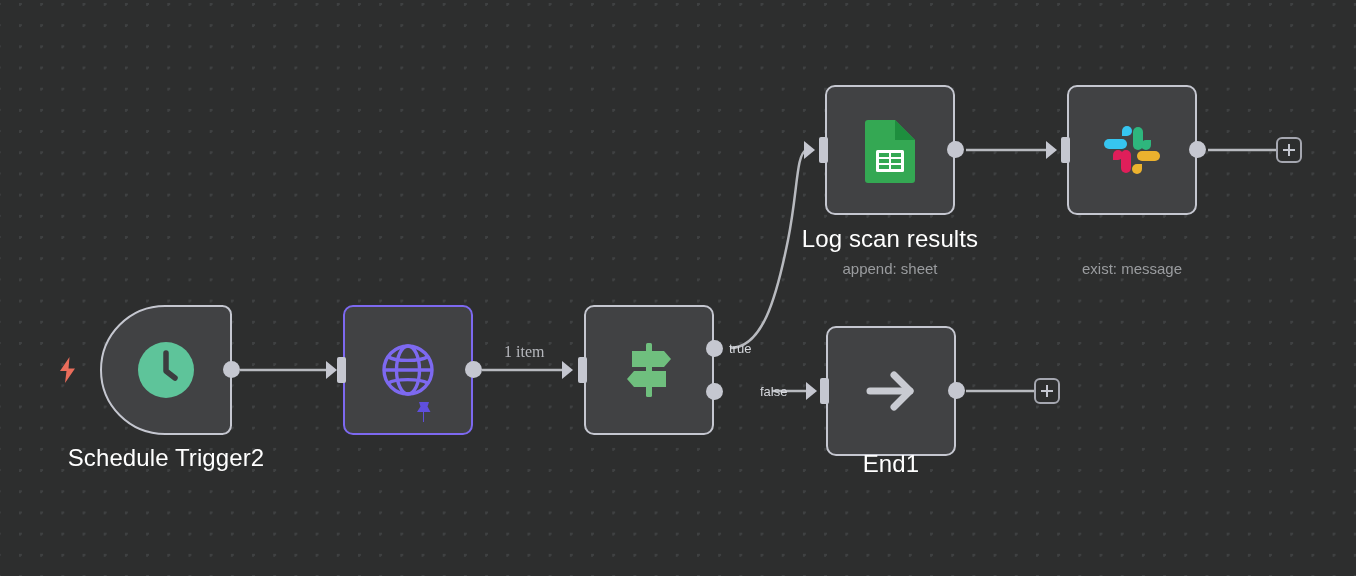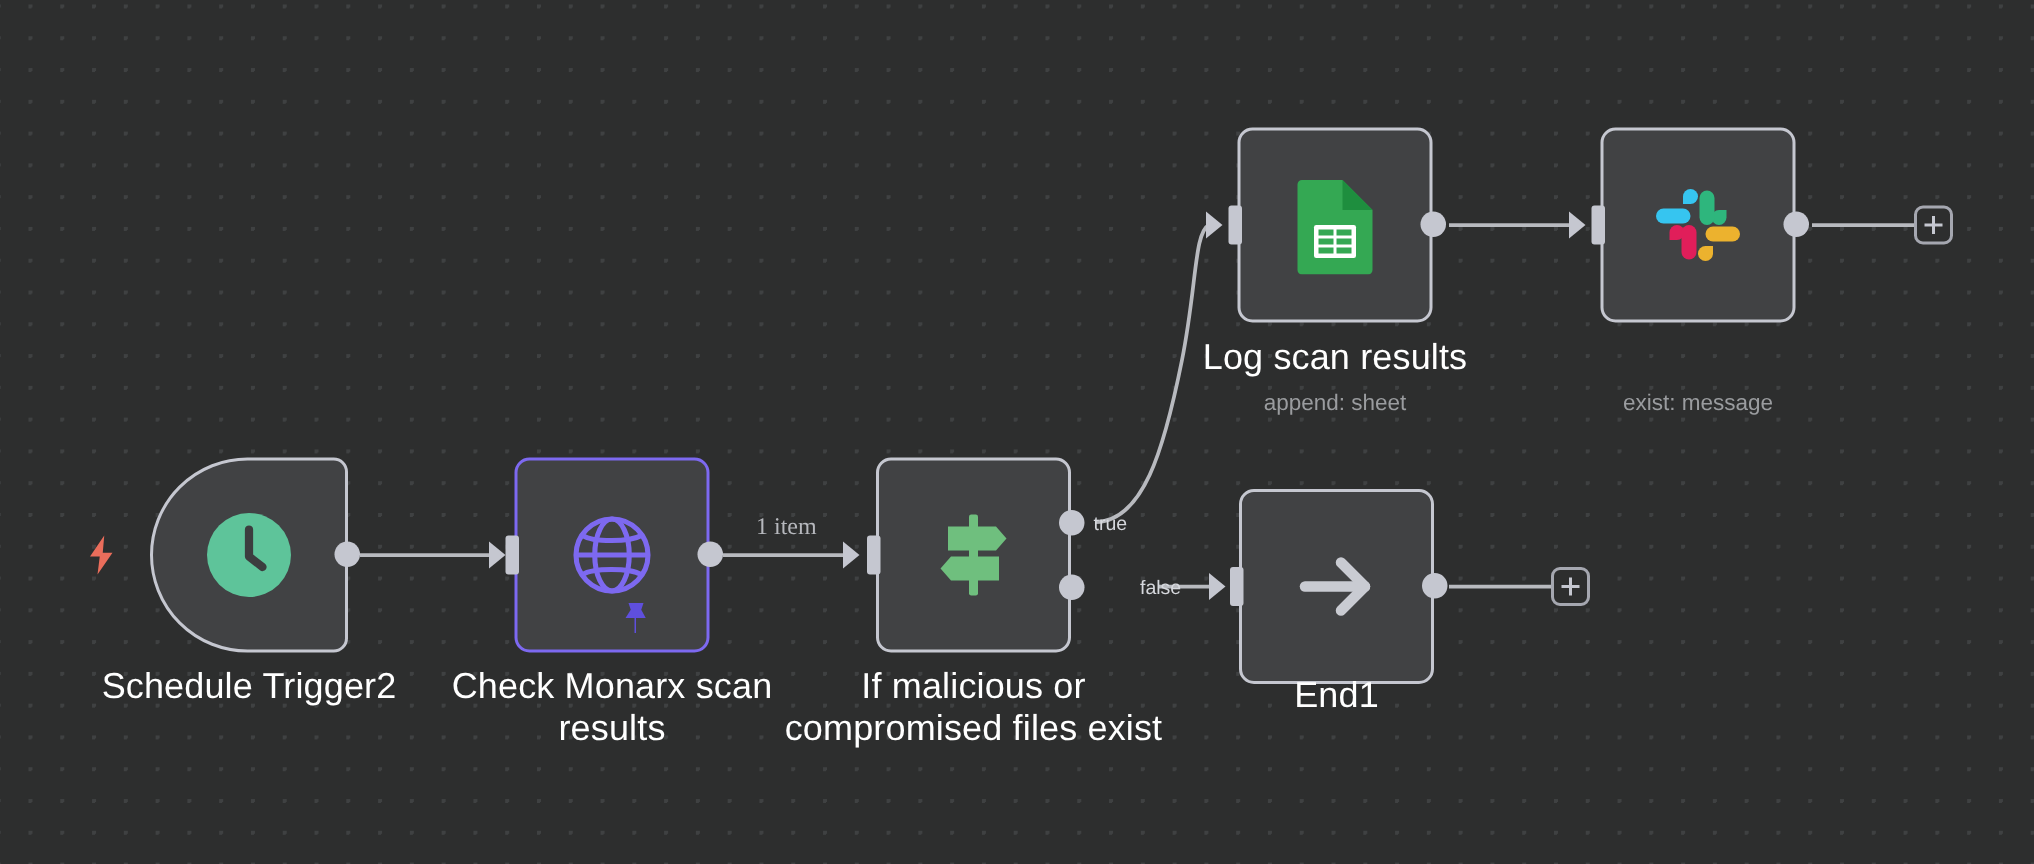--- a/index.html
+++ b/index.html
@@ -208,43 +208,39 @@
       </svg>
     </span>
   </div>
   <div class="pin-badge" style="left:413px; top:400px;">
     <svg width="22" height="24" viewBox="0 0 22 24">
       <path d="M6 2 L16 2 L14.5 6.5 L17.5 12 L11 12 L11 22 L10 22 L10 12 L4 12 L7.5 6.5 Z" fill="#5f4fdd"></path>
     </svg>
   </div>
   <div class="port-in" style="left:337px; top:357px;"></div>
   <div class="port-out" style="left:465px; top:361px;"></div>
-  <div class="node-label" style="left:288px; top:444px; width:240px;">Check Monarx scan
-results</div>
 
   <div class="edge-label" style="left:504px; top:344px;font-family:Liberation Serif, serif;">1 item</div>
 
   <div class="node" style="left:584px; top:305px; width:130px; height:130px;">
     <span class="node-icon">
       <svg width="62" height="62" viewBox="0 0 62 62">
         <g fill="#6fbf7e">
           <rect x="28" y="4" width="6" height="54" rx="1.5"></rect>
           <path d="M14 12 L46 12 L53 20 L46 28 L14 28 Z"></path>
           <path d="M48 32 L16 32 L9 40 L16 48 L48 48 Z"></path>
         </g>
       </svg>
     </span>
   </div>
   <div class="port-in" style="left:578px; top:357px;"></div>
   <div class="port-out" style="left:706px; top:340px;"></div>
   <div class="port-out" style="left:706px; top:383px;"></div>
   <div class="port-name" style="left:729px; top:341px;">true</div>
   <div class="port-name" style="left:729px; top:384px;margin-left:31px;">false</div>
-  <div class="node-label" style="left:519px; top:444px; width:260px;">If malicious or
-compromised files exist</div>
 
   <div class="node" style="left:825px; top:85px; width:130px; height:130px;">
     <span class="node-icon">
       <svg width="60" height="66" viewBox="0 0 60 66">
         <path d="M5 3 h30 l20 20 v40 a3 3 0 0 1 -3 3 h-44 a3 3 0 0 1 -3 -3 v-57 a3 3 0 0 1 3 -3 z" fill="#34a853"></path>
         <path d="M35 3 l20 20 h-20 z" fill="#1e8e3e"></path>
         <rect x="16" y="33" width="28" height="22" rx="1.5" fill="#ffffff"></rect>
         <g fill="#34a853">
           <rect x="19" y="36" width="10" height="4"></rect>
           <rect x="31" y="36" width="10" height="4"></rect>

